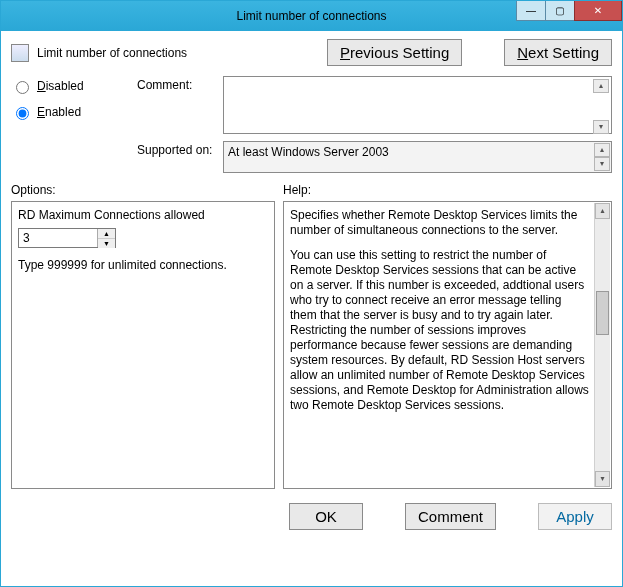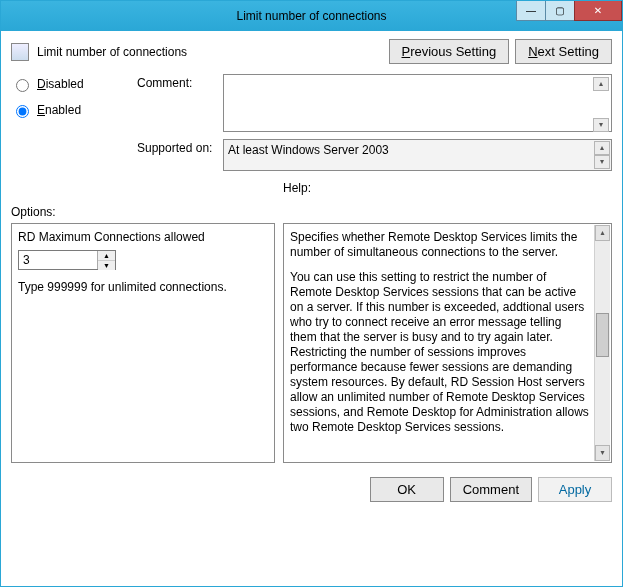--- a/index.html
+++ b/index.html
@@ -81,23 +81,24 @@
   .nav-buttons {
     margin-left: auto;
     display: flex;
     gap: 6px;
   }
   .btn {
     background: #e9e9e9;
     border: 1px solid #8a8a8a;
     padding: 4px 12px;
     font-family: inherit;
-    font-size: 13px;
+    font-size: 15px;
     cursor: pointer;
     min-width: 74px;
+    margin-left: 36px;
   }
   .btn:disabled {
     color: #0369a1;
     border-color: #bbb;
     background: #f2f2f2;
   }
   
   .config-grid {
     display: grid;
     grid-template-columns: 120px 80px 1fr;
@@ -160,30 +161,30 @@
     text-align: center;
     line-height: 12px;
     font-size: 8px;
     color: #555;
   }
   
   .section-labels {
     display: flex;
     margin-top: 6px;
   }
-  .section-labels .lbl-options { width: 272px; margin-top: 24px; }
+  .section-labels .lbl-options { width: 272px; }
   .panels {
     display: flex;
     gap: 8px;
     margin-top: 4px;
   }
   .panel {
     border: 1px solid #8a8a8a;
     background: #fff;
-    height: 240px;
+    height: 288px;
     padding: 6px 6px;
     overflow: hidden;
     position: relative;
   }
   .panel.options { width: 264px; }
   .panel.help { flex: 1; padding-right: 20px; }
   .opt-label { margin-bottom: 6px; }
   .spinner {
     display: inline-flex;
     border: 1px solid #7a7a7a;

